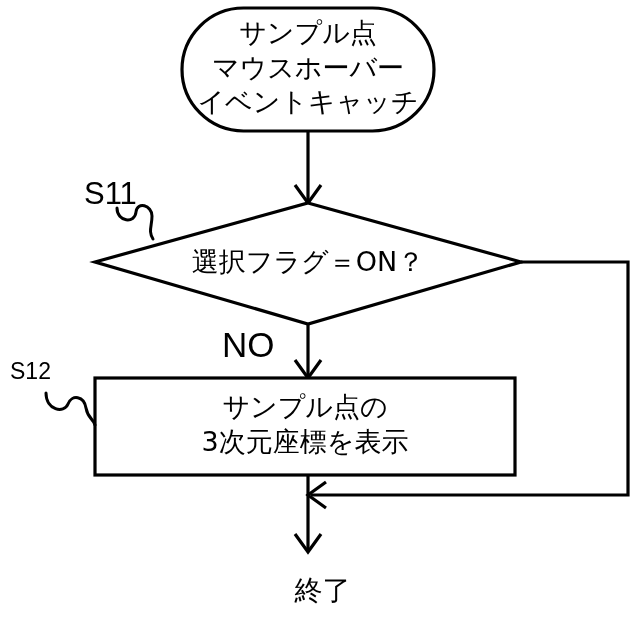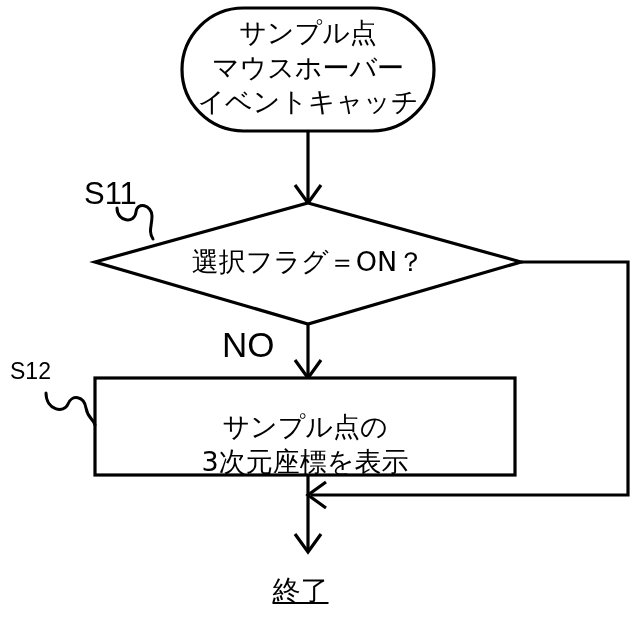--- a/index.html
+++ b/index.html
@@ -78,29 +78,27 @@
     top: 245px;
     width: 380px;
     font-size: 27px;
   }
   
   #process-text {
     left: 95px;
     top: 390px;
     width: 420px;
     font-size: 27px;
-    margin-top: 20px;
   }
   
   #end-text {
-    left: 172px;
+    left: 194px;
     top: 573px;
     width: 257px;
     font-size: 28px;
-    text-decoration: underline;
   }
   #label-yes {
     left: 484px;
     top: 218px;
     font-size: 30px;
   }
   #label-no {
     left: 222px;
     top: 325px;
     font-size: 35px;

